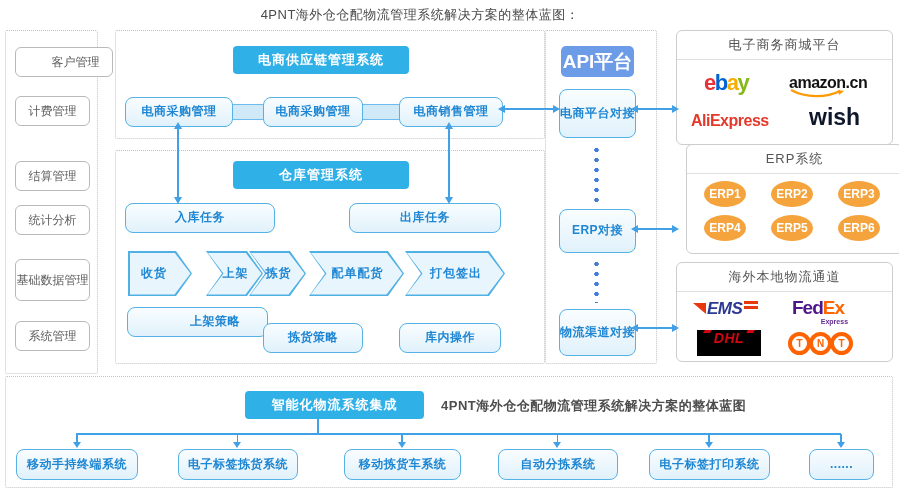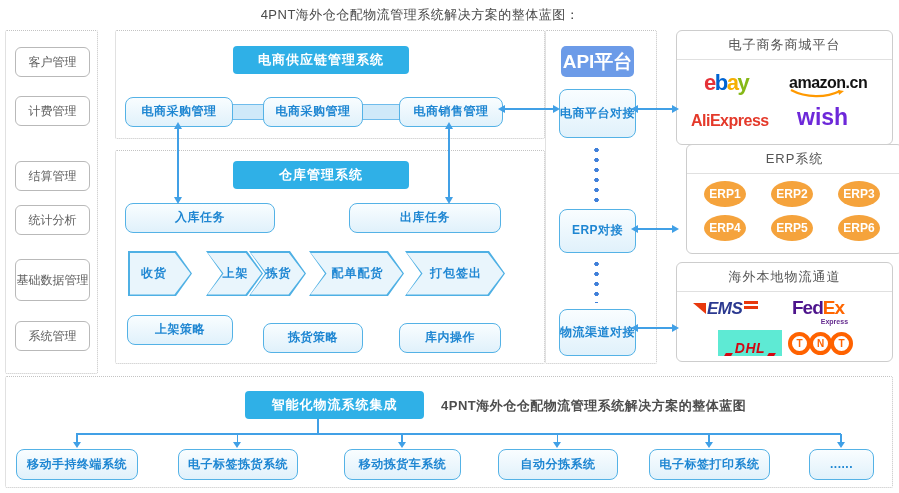--- a/index.html
+++ b/index.html
@@ -35,49 +35,49 @@
   
   .wbox{position:absolute;left:676px;width:217px;background:#fff;border:1px solid #cdcdcd;border-radius:6px;box-sizing:border-box;}
   .wbox .whead{height:28px;border-bottom:1px solid #e0e0e0;display:flex;align-items:center;justify-content:center;font-size:13px;color:#555;letter-spacing:1px;}
   .oval{position:absolute;width:42px;height:26px;border-radius:50%;background:#f5a33c;color:#fff;font-weight:bold;font-size:12px;display:flex;align-items:center;justify-content:center;}
   
   .ebay{position:absolute;font-size:22px;font-weight:bold;letter-spacing:-1.5px;line-height:1;}
   .ebay .l0{color:#e53238;}.ebay .l1{color:#0064d2;}.ebay .l2{color:#f5af02;}.ebay .l3{color:#86b817;}
   .amazon{position:absolute;color:#131313;font-weight:bold;font-size:16px;letter-spacing:-0.5px;line-height:1;}
   .amazon svg{position:absolute;left:1px;top:14px;}
   .aliexpress{position:absolute;color:#e4392a;font-weight:bold;font-size:16px;letter-spacing:-0.5px;}
-  .wish{position:absolute;color:#6d28d9;font-weight:bold;font-size:23px;letter-spacing:0;}
+  .wish{position:absolute;color:#0f172a;font-weight:bold;font-size:23px;letter-spacing:0;margin-left:12px;}
   .ems{position:absolute;display:flex;align-items:center;}
   .ems .wingl{width:0;height:0;border-top:11px solid #e8380d;border-left:13px solid transparent;margin-right:1px;}
   .ems .txt{font-style:italic;font-weight:bold;font-size:17px;color:#2b3990;letter-spacing:-0.5px;line-height:1;}
   .ems .wingr{width:14px;height:8px;border-top:3px solid #e8380d;border-bottom:3px solid #e8380d;box-sizing:border-box;margin-left:2px;margin-bottom:8px;}
   .fedex{position:absolute;line-height:1;}
   .fedex .fed{color:#4d148c;font-weight:bold;font-size:19px;letter-spacing:-1px;}
   .fedex .ex{color:#ff6600;font-weight:bold;font-size:19px;letter-spacing:-1px;}
   .fedex .sub{position:absolute;right:-4px;bottom:-8px;color:#652c8f;font-size:7px;font-weight:bold;}
-  .dhl{position:absolute;width:64px;height:26px;background:#5eead4;display:flex;align-items:flex-end;justify-content:center;gap:3px;margin-left:21px;}
+  .dhl{position:absolute;width:64px;height:26px;background:#000000;display:flex;align-items:flex-start;justify-content:center;gap:3px;}
   .dhl .bar{width:7px;height:3px;background:#d40511;transform:skewX(-30deg);}
   .dhl .txt{color:#d40511;font-weight:900;font-style:italic;font-size:14px;letter-spacing:.5px;}
   .tnt{position:absolute;display:flex;}
   .tnt .c{width:15px;height:15px;border-radius:50%;background:#fff;border:4px solid #ff6200;color:#ff6200;font-weight:900;font-size:10px;display:flex;align-items:center;justify-content:center;margin-left:-2px;}
   
   .tline{position:absolute;background:#41a0e6;}
   .drop{position:absolute;width:1.5px;background:#41a0e6;}
   .drop::after{content:"";position:absolute;bottom:-5px;left:-3.2px;border-left:4px solid transparent;border-right:4px solid transparent;border-top:6px solid #41a0e6;}
   .caption{position:absolute;font-size:13px;font-weight:bold;color:#4d4d4d;letter-spacing:.5px;}
 </style>
 </head>
 <body>
 
 <div id="stage">
 
   <div class="title">4PNT海外仓仓配物流管理系统解决方案的整体蓝图：</div>
 
   <div class="dotted" style="left:5px;top:30px;width:91px;height:342px;">
-    <div class="side-item" style="top:16px;height:28px;">客户管理</div>
+    <div class="side-item" style="top:16px;height:28px;padding-left:23px;">客户管理</div>
     <div class="side-item" style="top:65px;height:28px;">计费管理</div>
     <div class="side-item" style="top:130px;height:28px;">结算管理</div>
     <div class="side-item" style="top:174px;height:28px;">统计分析</div>
     <div class="side-item" style="top:228px;height:40px;">基础数据管理</div>
     <div class="side-item" style="top:290px;height:28px;">系统管理</div>
   </div>
 
   <div class="dotted" style="left:115px;top:30px;width:428px;height:107px;">
     <div class="bluehead" style="left:117px;top:15px;width:176px;height:28px;">电商供应链管理系统</div>
     <div class="connbar" style="left:112px;top:73px;width:38px;height:14px;"></div>
@@ -111,21 +111,21 @@
         <i></i>
         <b></b>
         <span>配单配货</span>
       </div>
     <div class="chev notch" style="left:289px;top:100px;width:100px;">
         <i></i>
         <b></b>
         <span>打包签出</span>
       </div>
 
-    <div class="bbox" style="left:11px;top:164px;width:104px;height:28px;">上架策略</div>
+    <div class="bbox" style="left:11px;top:156px;width:104px;height:28px;padding-left:35px;">上架策略</div>
     <div class="bbox" style="left:147px;top:172px;width:98px;height:28px;">拣货策略</div>
     <div class="bbox" style="left:283px;top:172px;width:100px;height:28px;">库内操作</div>
   </div>
 
   <div class="dotted" style="left:545px;top:30px;width:110px;height:332px;">
     <div class="apihead" style="left:15px;top:15px;width:73px;height:31px;">API平台</div>
     <div class="bbox" style="left:13px;top:58px;width:75px;height:47px;">电商平台对接</div>
     <div class="dotcol" style="left:48px;top:114px;height:58px;"></div>
     <div class="bbox" style="left:13px;top:178px;width:75px;height:42px;">ERP对接</div>
     <div class="dotcol" style="left:48px;top:228px;height:44px;"></div>

